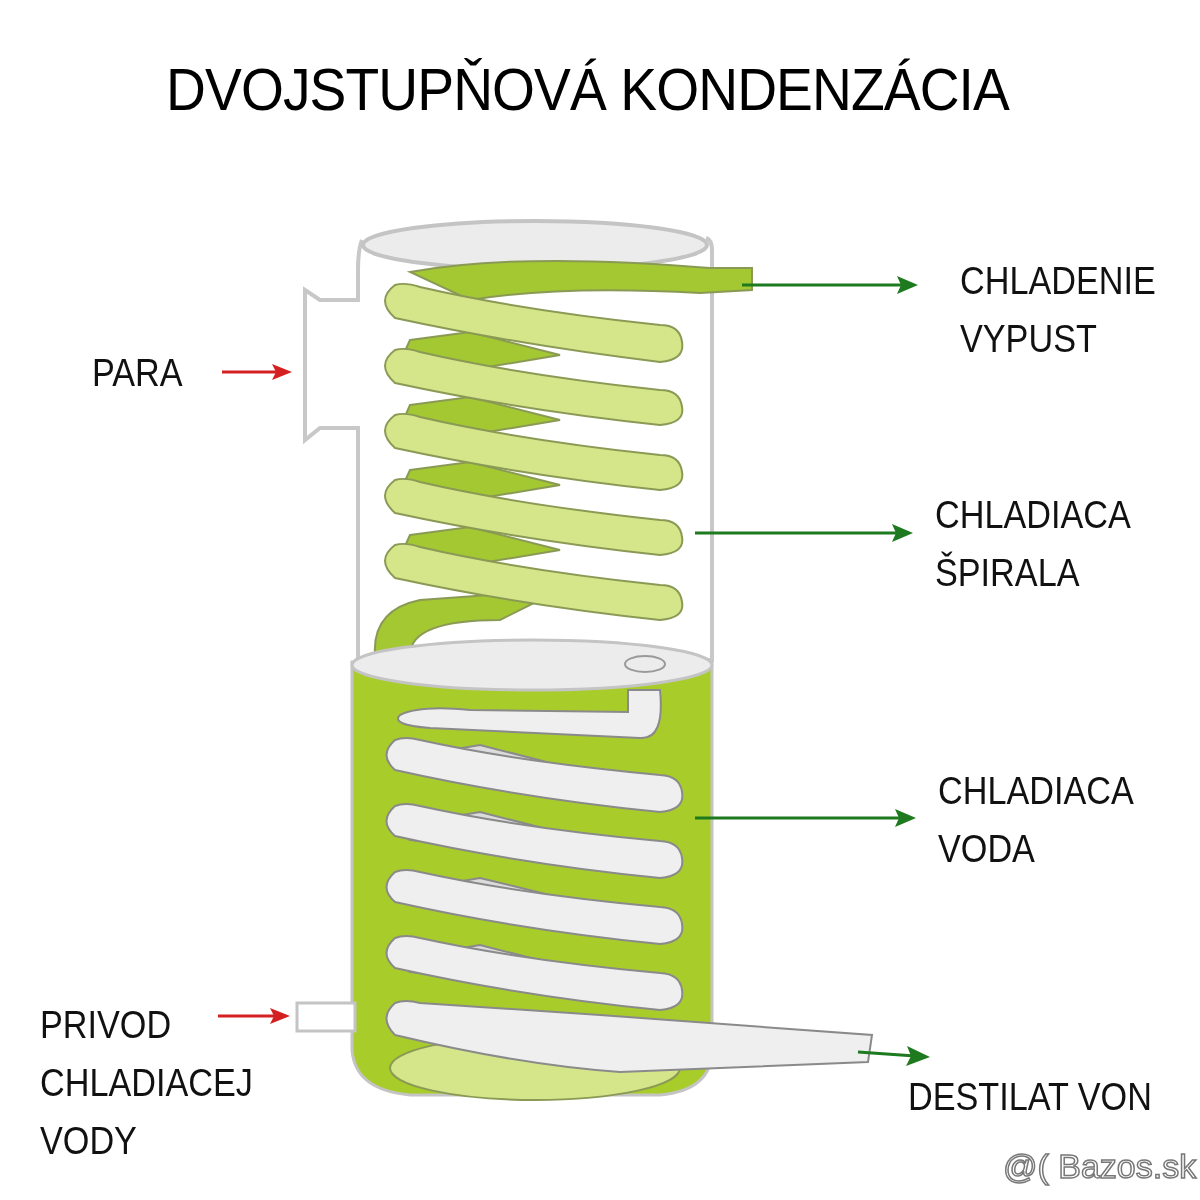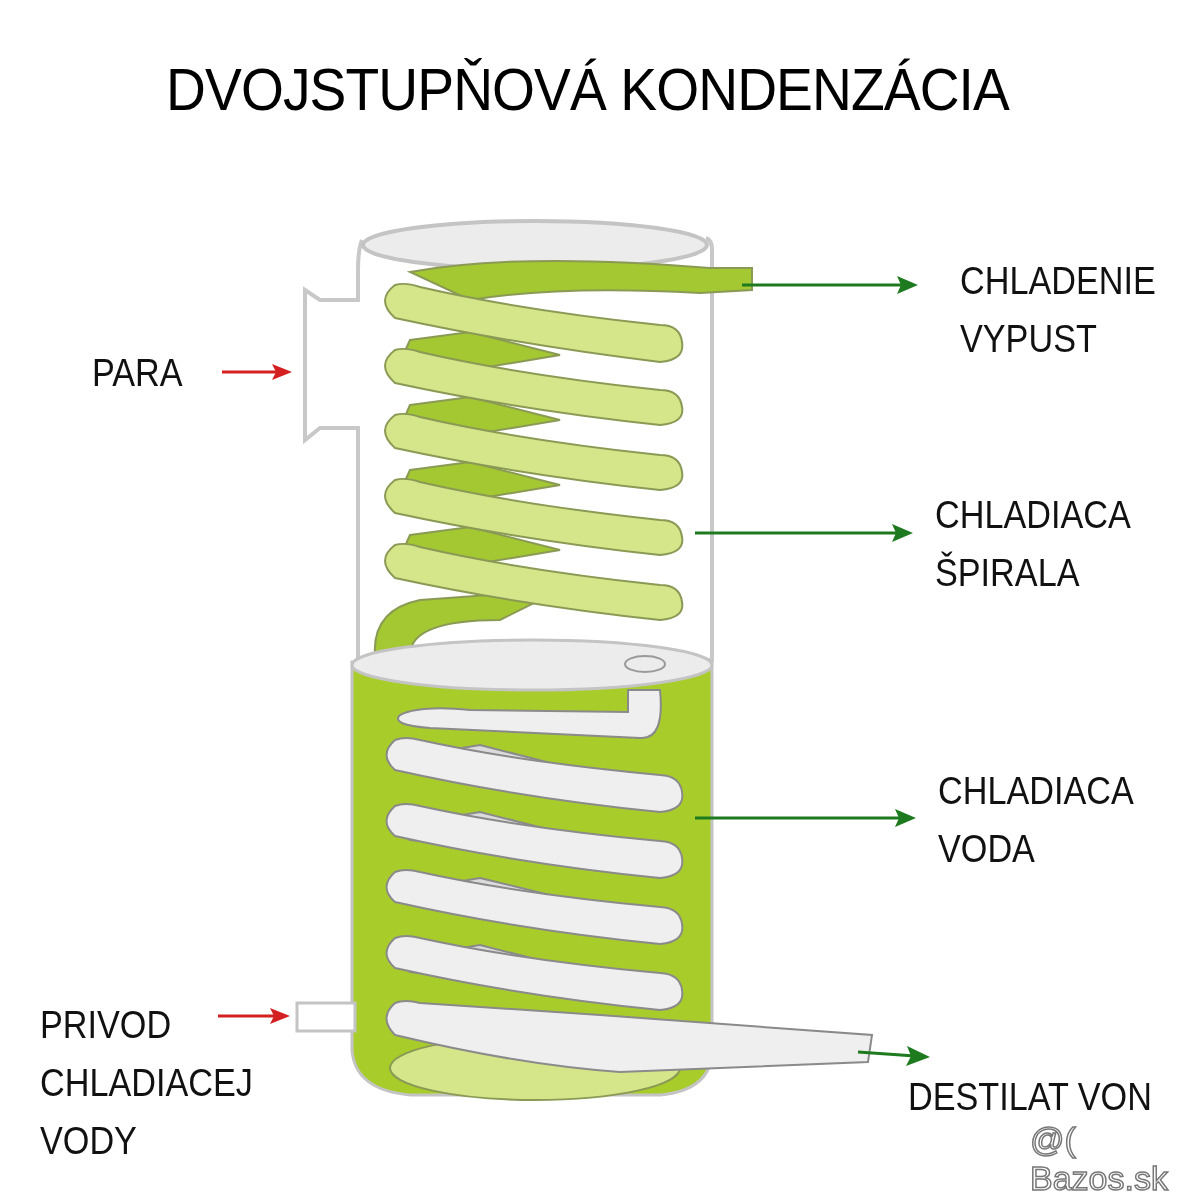--- a/index.html
+++ b/index.html
@@ -1,20 +1,20 @@
 <!DOCTYPE html>
 <html><head>
 <meta charset="utf-8">
 <style>
   html,body{margin:0;padding:0;background:#ffffff;}
   body{width:1200px;height:1200px;position:relative;overflow:hidden;font-family:"Liberation Sans","DejaVu Sans",sans-serif;}
   .title{position:absolute;left:0;top:55px;width:1175px;text-align:center;font-size:60px;color:#000;letter-spacing:-1px;font-family:"Liberation Sans",sans-serif;transform:scaleX(0.92);transform-origin:center;}
   .lbl{position:absolute;font-size:38px;line-height:58px;color:#111;white-space:pre-line;font-family:"Liberation Sans",sans-serif;transform:scaleX(0.9);transform-origin:left top;}
   svg.diagram{position:absolute;left:0;top:0;}
-  .wm{position:absolute;left:1003px;top:1120px;font-size:34px;color:#fff;-webkit-text-stroke:1.5px #777;font-family:"Liberation Sans",sans-serif;letter-spacing:0px;margin-left:27px;}
+  .wm{position:absolute;left:1003px;top:1147px;font-size:34px;color:#fff;-webkit-text-stroke:1.5px #777;font-family:"Liberation Sans",sans-serif;letter-spacing:0px;}
 </style>
 </head>
 <body>
 
 <div class="title">DVOJSTUPŇOVÁ KONDENZÁCIA</div>
 
 <svg class="diagram" width="1200" height="1200" viewBox="0 0 1200 1200">
   <defs>
     <marker id="arrRed" markerWidth="10" markerHeight="10" refX="8" refY="5" orient="auto" markerUnits="userSpaceOnUse">
       <path d="M0,0 L20,5 L0,10 L5,5 Z" fill="#d42020" transform="scale(1)"></path>

